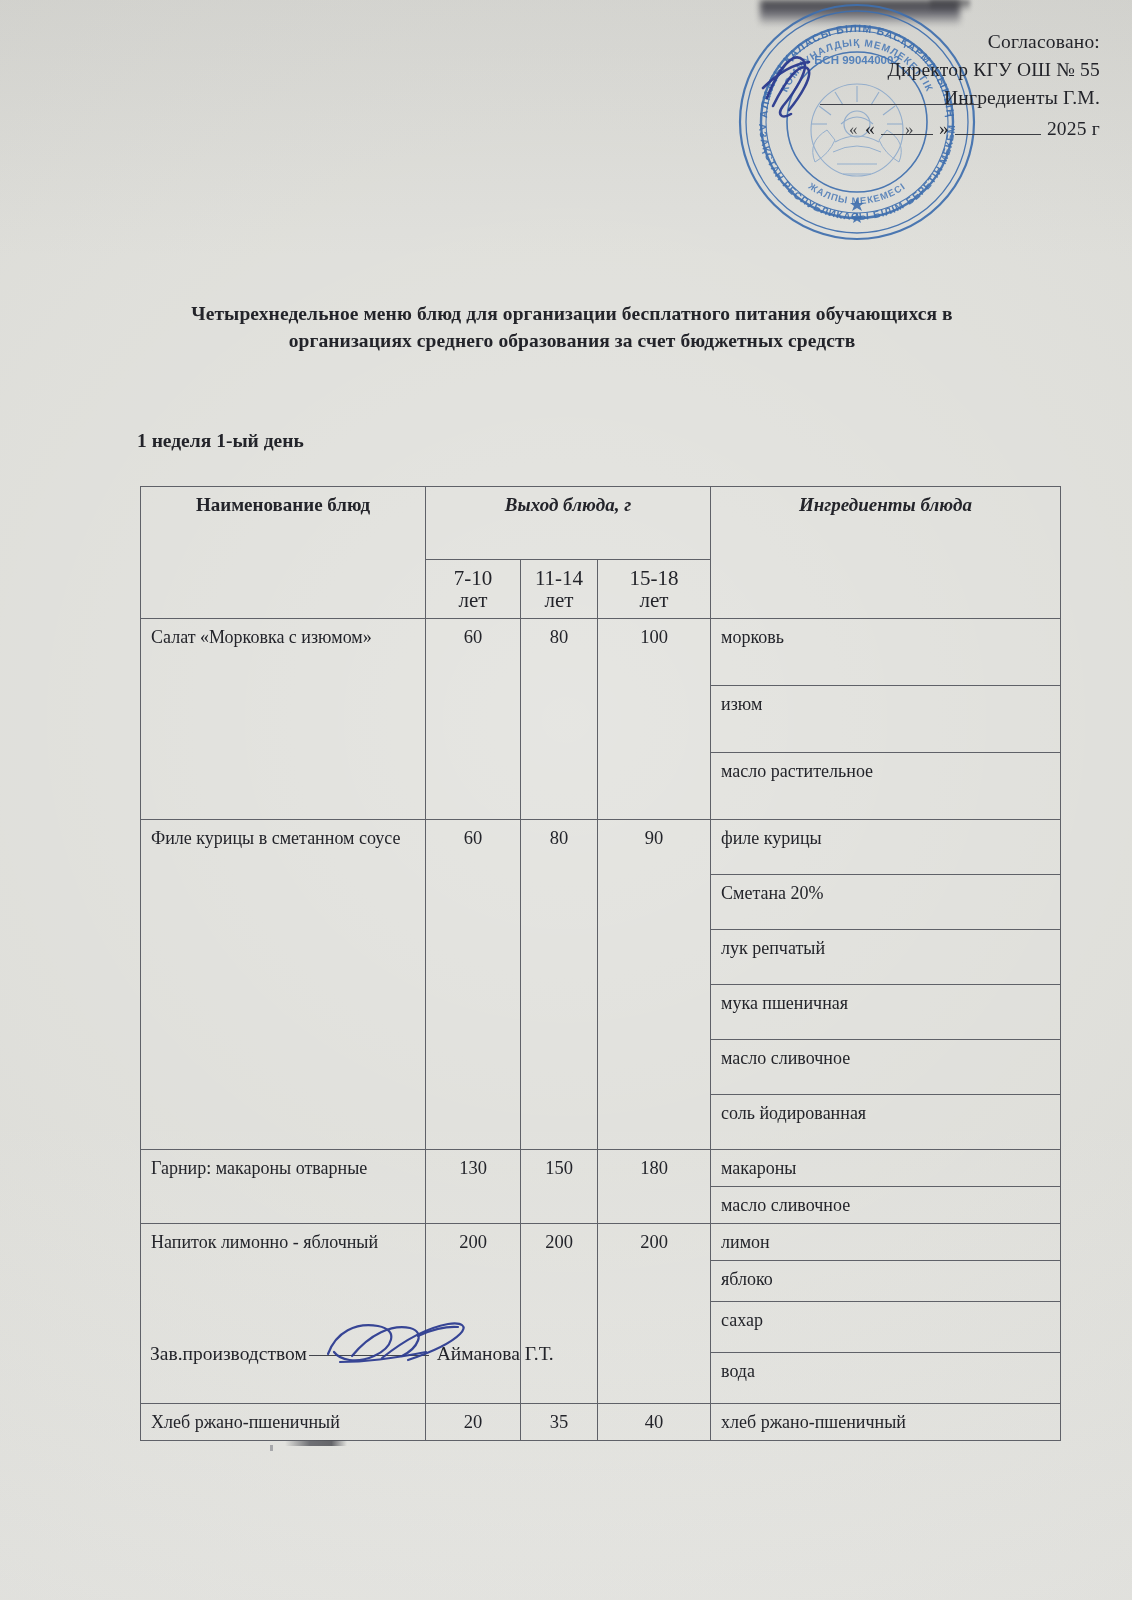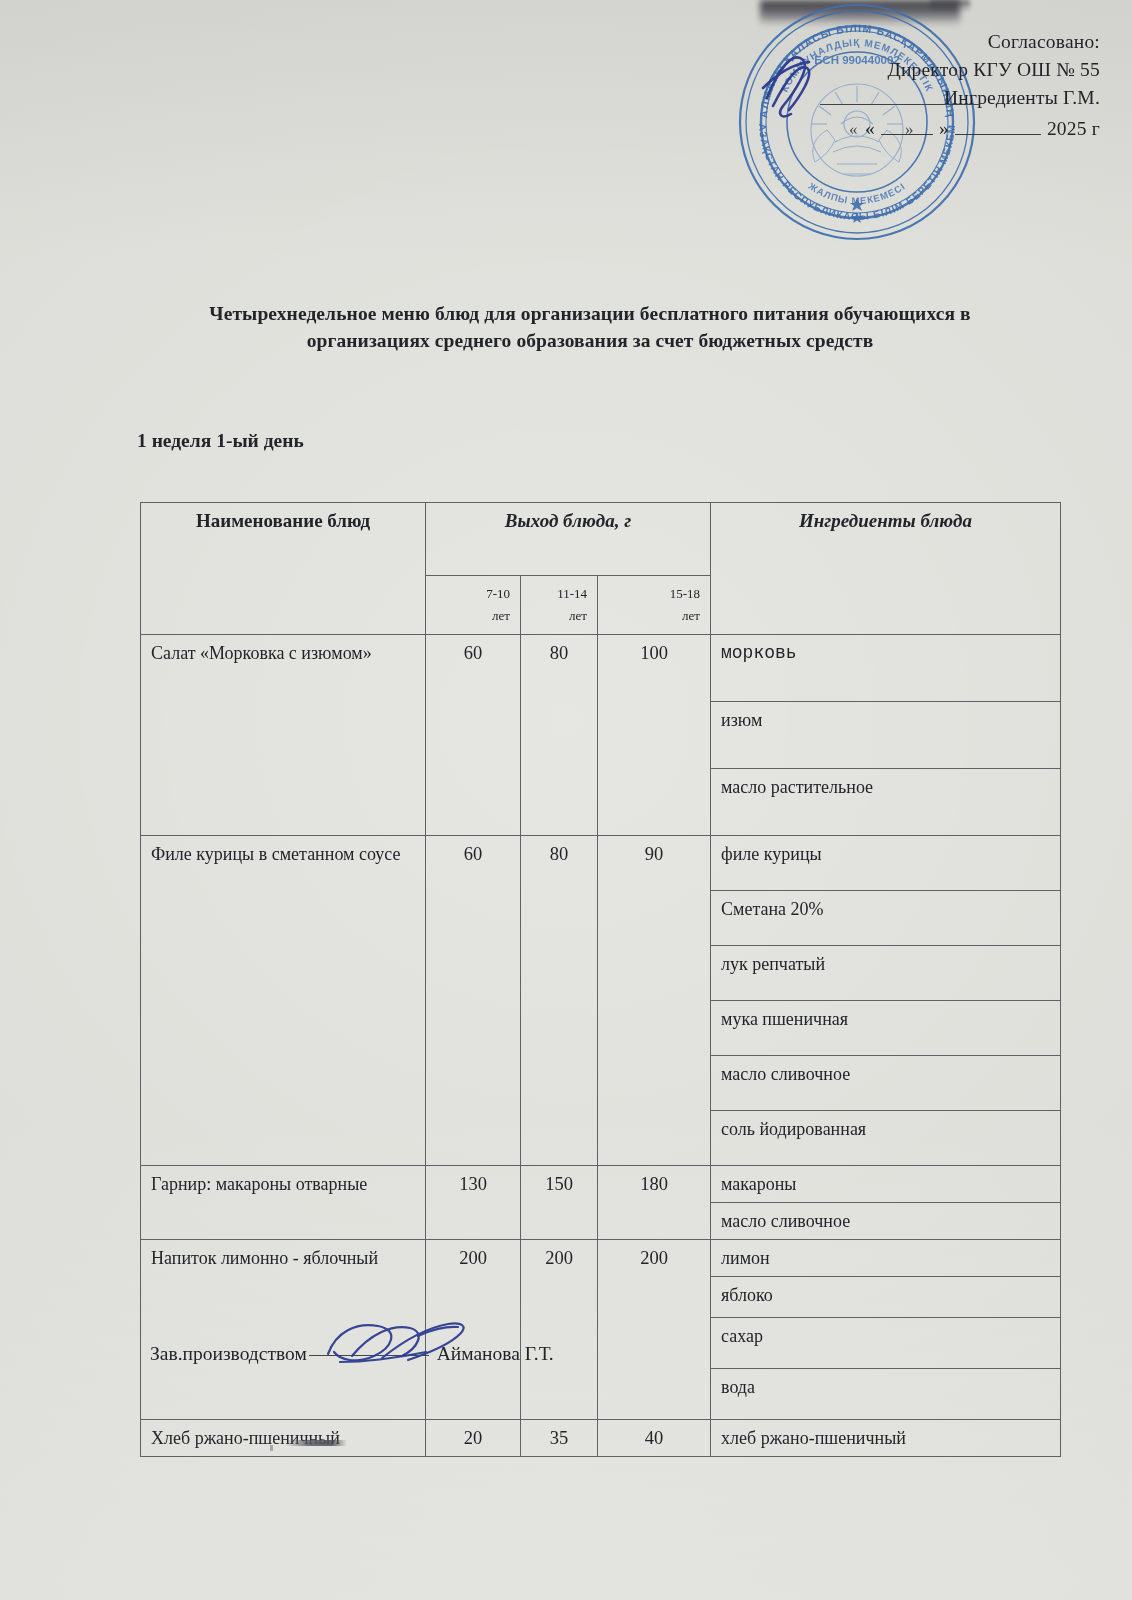--- a/index.html
+++ b/index.html
@@ -93,21 +93,21 @@
     position: absolute;
     left: 820px;
     top: 104px;
     width: 160px;
     border-bottom: 1.3px solid #41434a;
   }
 
   
   .title {
     position: absolute;
-    left: 150px;
+    left: 132px;
     top: 300px;
     width: 880px;
     text-align: center;
     font-weight: bold;
     font-size: 19.5px;
     line-height: 27px;
     letter-spacing: .1px;
   }
   .title .l3 { font-weight: bold; }
 
@@ -116,21 +116,21 @@
     left: 137px;
     top: 430px;
     font-weight: bold;
     font-size: 19.5px;
   }
 
   
   .tbl-wrap {
     position: absolute;
     left: 140px;
-    top: 502px;
+    top: 486px;
     width: 920px;
   }
   table.menu {
     width: 920px;
     border-collapse: collapse;
     table-layout: fixed;
     font-size: 18px;
   }
   table.menu td, table.menu th {
     border: 1.1px solid #5f6168;
@@ -144,22 +144,22 @@
     font-weight: bold;
     text-align: center;
     font-size: 19px;
   }
   th.col-name { text-align: center; }
   th.col-out  { text-align: left; padding-left: 14px; font-style: italic; }
   th.col-ing  { text-align: left; padding-left: 14px; font-style: italic; }
 
   .age-th {
     font-weight: bold;
-    text-align: right;
-    font-size: 13px;
+    text-align: center;
+    font-size: 21px;
     padding: 6px 8px 6px 10px;
     line-height: 21px;
   }
   .num { text-align: center; font-size: 18.5px; }
   .dish { text-align: left; }
   .ing  { text-align: left; }
 
   
   col.c-name { width: 285px; }
   col.c-a1   { width: 95px; }
@@ -337,21 +337,21 @@
             <span>15-18</span><br>
             <span>лет</span>
           </td>
         </tr>
 
         <tr>
           <td class="dish" rowspan="3">Салат «Морковка с изюмом»</td>
           <td class="num" rowspan="3">60</td>
           <td class="num" rowspan="3">80</td>
           <td class="num" rowspan="3">100</td>
-          <td class="ing ing-cell" style="height:52px;font-family:Liberation Mono, monospace;">морковь</td>
+          <td class="ing ing-cell" style="height:52px;">морковь</td>
         </tr>
         <tr>
           <td class="ing ing-cell" style="height:52px;">изюм</td>
         </tr>
         <tr>
           <td class="ing ing-cell" style="height:52px;">масло растительное</td>
         </tr>
 
         <tr>
           <td class="dish" rowspan="6">Филе курицы в сметанном соусе</td>

